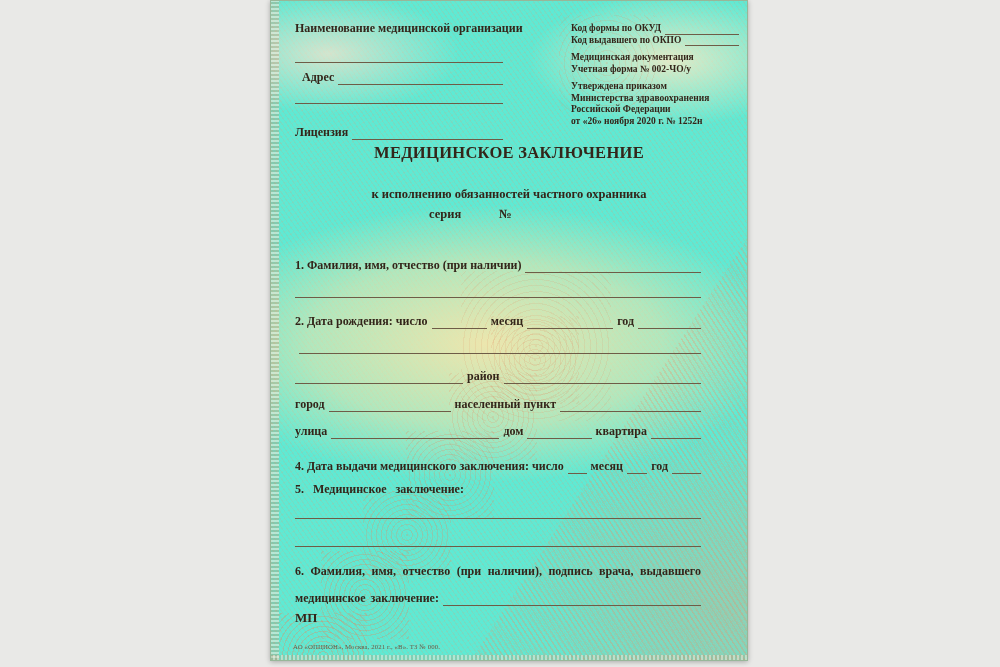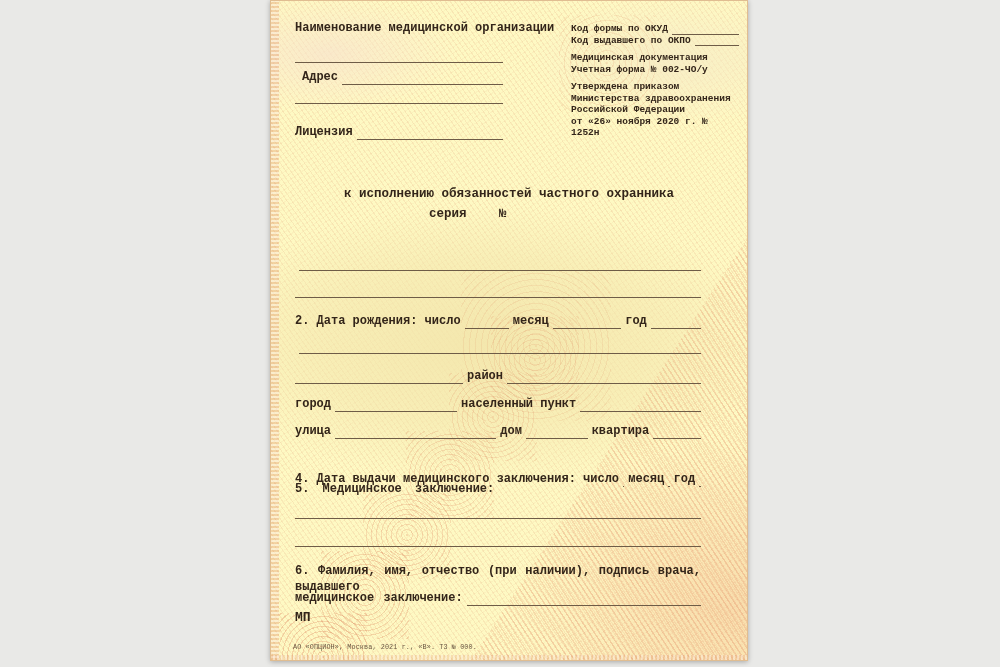--- a/index.html
+++ b/index.html
@@ -3,24 +3,23 @@
 <meta charset="utf-8">
 <style>
   * { margin:0; padding:0; box-sizing:border-box; }
   body { font-family:"Liberation Serif", serif; }
   .stage {
     position:relative; width:1000px; height:667px;
     background:#e9e9e7; overflow:hidden;
   }
   .form {
     position:absolute; left:270px; top:0; width:478px; height:661px;
-    background:#fef9c3;
+    background:#5eead4;
     border:1px solid rgba(198,140,104,.55);
     box-shadow:0 1px 5px rgba(0,0,0,.28);
-    font-family:Liberation Mono, monospace;
   }
   .bg { position:absolute; inset:0; pointer-events:none; }
   .bg-lines {
     background-image:
       repeating-linear-gradient(55deg, rgba(223,150,112,.17) 0 1px, rgba(0,0,0,0) 1px 4px),
       repeating-linear-gradient(-35deg, rgba(230,170,130,.10) 0 1px, rgba(0,0,0,0) 1px 5px);
   }
   .bg-tints {
     background-image:
       radial-gradient(ellipse 62% 21% at 45% 52%, rgba(243,230,172,.95), rgba(243,230,172,.55) 60%, rgba(243,230,172,0) 100%),
@@ -85,21 +84,21 @@
   
   .fields { position:absolute; left:24px; top:0; width:406px; font-size:12px; font-weight:bold; }
   .fields .frow { position:absolute; left:0; right:0; }
   .r1 { top:256px; }
   .l1 { top:282px; }
   .r2 { top:312px; }
   .r3 { top:339px; }
   .r4 { top:367px; }
   .r5 { top:395px; }
   .r6 { top:422px;text-align:right; }
-  .r7 { top:470px;justify-content:space-between; }
+  .r7 { top:457px;justify-content:space-between; }
   .r8 { top:480px; word-spacing:6px; }
   .l2 { top:503px; }
   .l3 { top:531px; }
   .r9 { top:562px; display:block; text-align:justify; text-align-last:justify; line-height:16px; }
   .r10 { top:589px; word-spacing:2px;justify-content:flex-end; }
   .mp { position:absolute; top:609px; right:4px; left:auto; font-size:13px; }
   .footer { position:absolute; left:22px; top:642px; font-size:6.8px; color:#6a5743; letter-spacing:.1px; }
 </style>
 </head>
 <body>
@@ -142,27 +141,29 @@
         <div class="hr-space"></div>
         <div>Медицинская документация</div>
         <div>Учетная форма № 002-ЧО/у</div>
         <div class="hr-space"></div>
         <div>Утверждена приказом</div>
         <div>Министерства здравоохранения</div>
         <div>Российской Федерации</div>
         <div>от «26» ноября 2020 г. № 1252н</div>
       </div>
 
+      <div class="title">МЕДИЦИНСКОЕ ЗАКЛЮЧЕНИЕ</div>
       <div class="sub2">к исполнению обязанностей частного охранника</div>
       <div class="series">серия</div>
       <div class="sernum">№</div>
 
       <div class="fields">
 
         <div class="frow row r1">
+          <span>1. Фамилия, имя, отчество (при наличии)</span>
           <span class="fill grow lblgap"></span>
         </div>
         <div class="frow linerow l1"></div>
 
         <div class="frow row r2">
           <span>2. Дата рождения: число</span>
           <span class="fill lblgap" style="flex:0 1 58px;"></span>
           <span class="lblgap">месяц</span>
           <span class="fill grow lblgap" style="flex:2 1 90px;"></span>
           <span class="lblgap">год</span>

